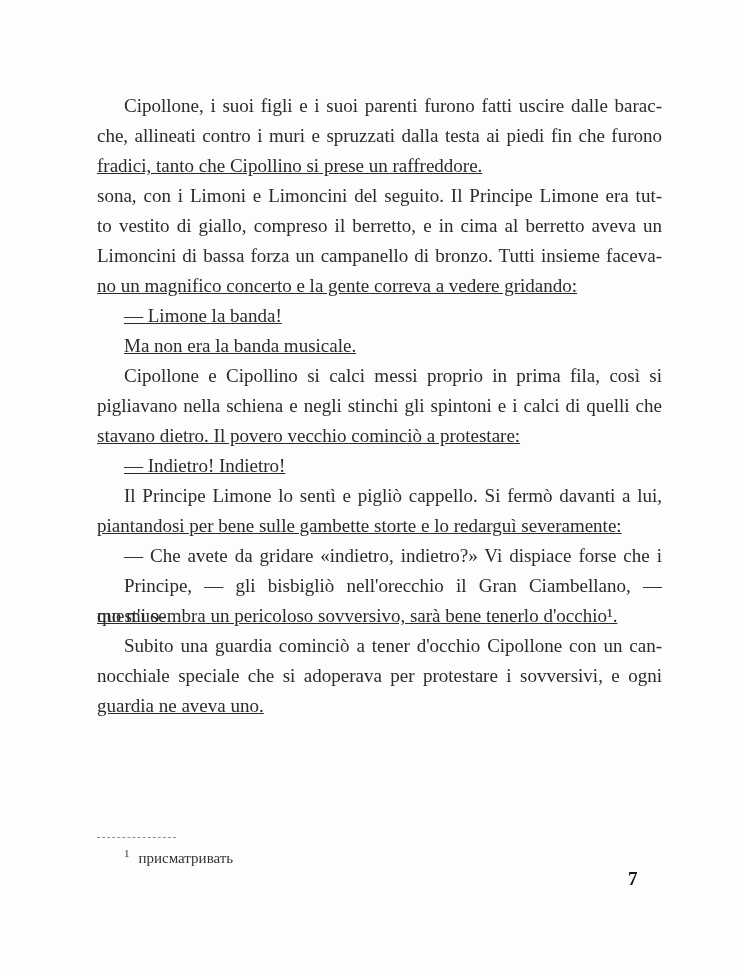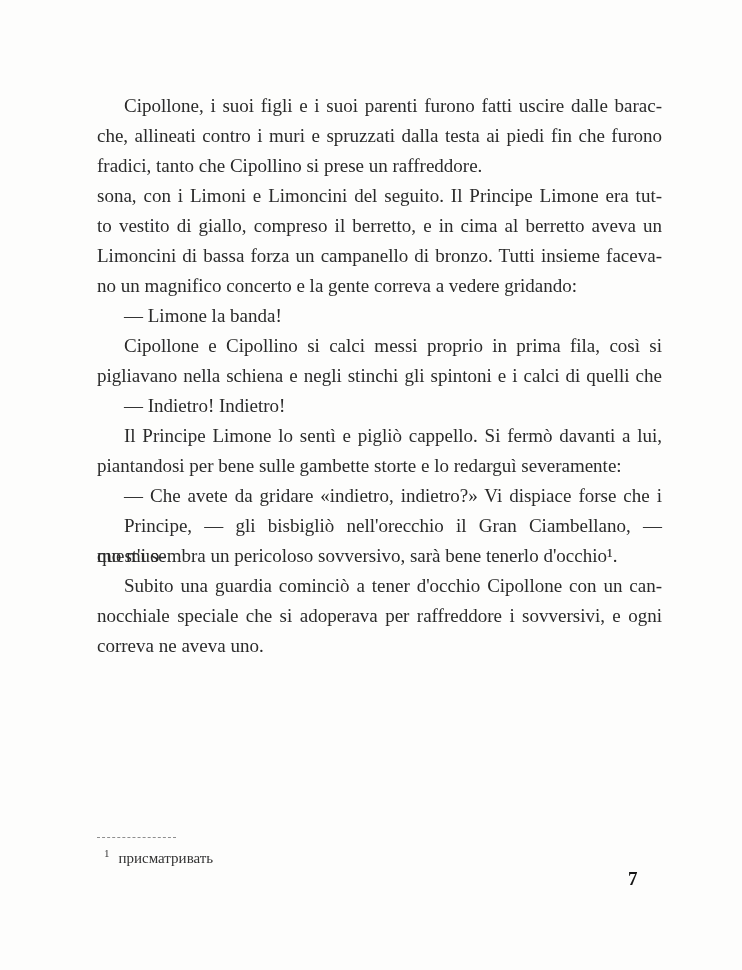--- a/index.html
+++ b/index.html
@@ -31,20 +31,21 @@
   }
   .line {
     height: 30px;
     text-align: justify;
     text-align-last: justify;
     white-space: normal;
   }
   .line.end {
     text-align: left;
     text-align-last: left;
+    text-decoration: underline;
   }
   .line.indent {
     text-indent: 27px;
   }
   .footnote {
     position: absolute;
     left: 97px;
     top: 837px;
     width: 300px;
   }
@@ -52,20 +53,21 @@
     width: 79px;
     height: 0;
     border-top: 1px dashed #8f8f8f;
   }
   .footnote-line {
     margin-top: 5px;
     padding-left: 7px;
     font-size: 15px;
     line-height: 20px;
     color: #333333;
+    margin-left: 20px;
   }
   .fn-marker {
     font-size: 11px;
     vertical-align: super;
     margin-right: 9px;
     color: #3a3a3a;
   }
   .page-number {
     position: absolute;
     left: 628px;
@@ -83,31 +85,33 @@
 
   <main class="text-block" id="text-block">
       <div class="line indent">Cipollone, i suoi figli e i suoi parenti furono fatti uscire dalle barac-</div>
       <div class="line">che, allineati contro i muri e spruzzati dalla testa ai piedi fin che furono</div>
       <div class="line end">fradici, tanto che Cipollino si prese un raffreddore.</div>
       <div class="line">sona, con i Limoni e Limoncini del seguito. Il Principe Limone era tut-</div>
       <div class="line">to vestito di giallo, compreso il berretto, e in cima al berretto aveva un</div>
       <div class="line">Limoncini di bassa forza un campanello di bronzo. Tutti insieme faceva-</div>
       <div class="line end">no un magnifico concerto e la gente correva a vedere gridando:</div>
       <div class="line indent end">— Limone la banda!</div>
+      <div class="line indent end">Ma non era la banda musicale.</div>
       <div class="line indent">Cipollone e Cipollino si calci messi proprio in prima fila, così si</div>
       <div class="line">pigliavano nella schiena e negli stinchi gli spintoni e i calci di quelli che</div>
+      <div class="line end">stavano dietro. Il povero vecchio cominciò a protestare:</div>
       <div class="line indent end">— Indietro! Indietro!</div>
       <div class="line indent">Il Principe Limone lo sentì e pigliò cappello. Si fermò davanti a lui,</div>
       <div class="line end">piantandosi per bene sulle gambette storte e lo redarguì severamente:</div>
       <div class="line indent">— Che avete da gridare «indietro, indietro?» Vi dispiace forse che i</div>
       <div class="line indent">Principe, — gli bisbigliò nell'orecchio il Gran Ciambellano, — quest'uo-</div>
       <div class="line end">mo mi sembra un pericoloso sovversivo, sarà bene tenerlo d'occhio¹.</div>
       <div class="line indent">Subito una guardia cominciò a tener d'occhio Cipollone con un can-</div>
-      <div class="line">nocchiale speciale che si adoperava per raffreddore i sovversivi, e ogni</div>
-      <div class="line end">correva ne aveva uno.</div>
+      <div class="line">nocchiale speciale che si adoperava per protestare i sovversivi, e ogni</div>
+      <div class="line end">guardia ne aveva uno.</div>
     </main>
 
   <div class="footnote">
     <div class="footnote-rule"></div>
     <div class="footnote-line">
       <span class="fn-marker">1</span><span>присматривать</span>
     </div>
   </div>
 
   <div class="page-number">7</div>

